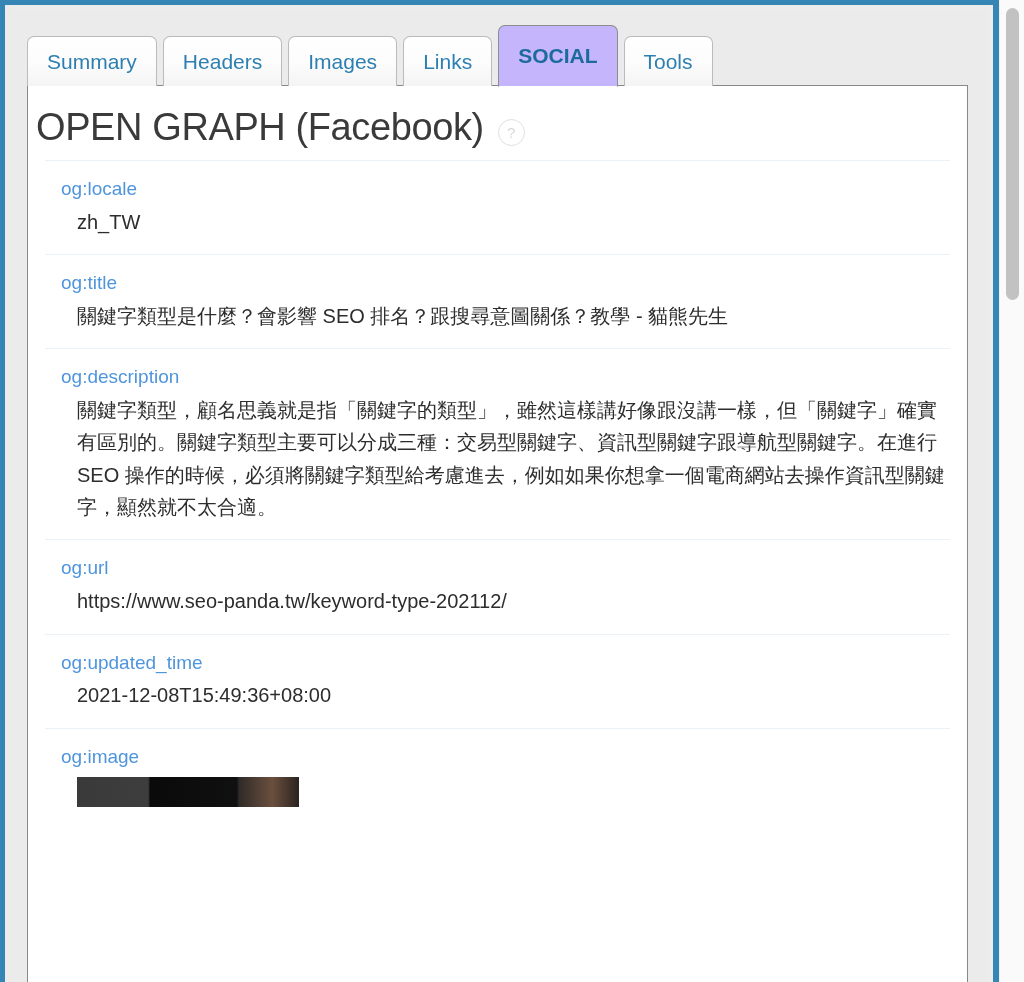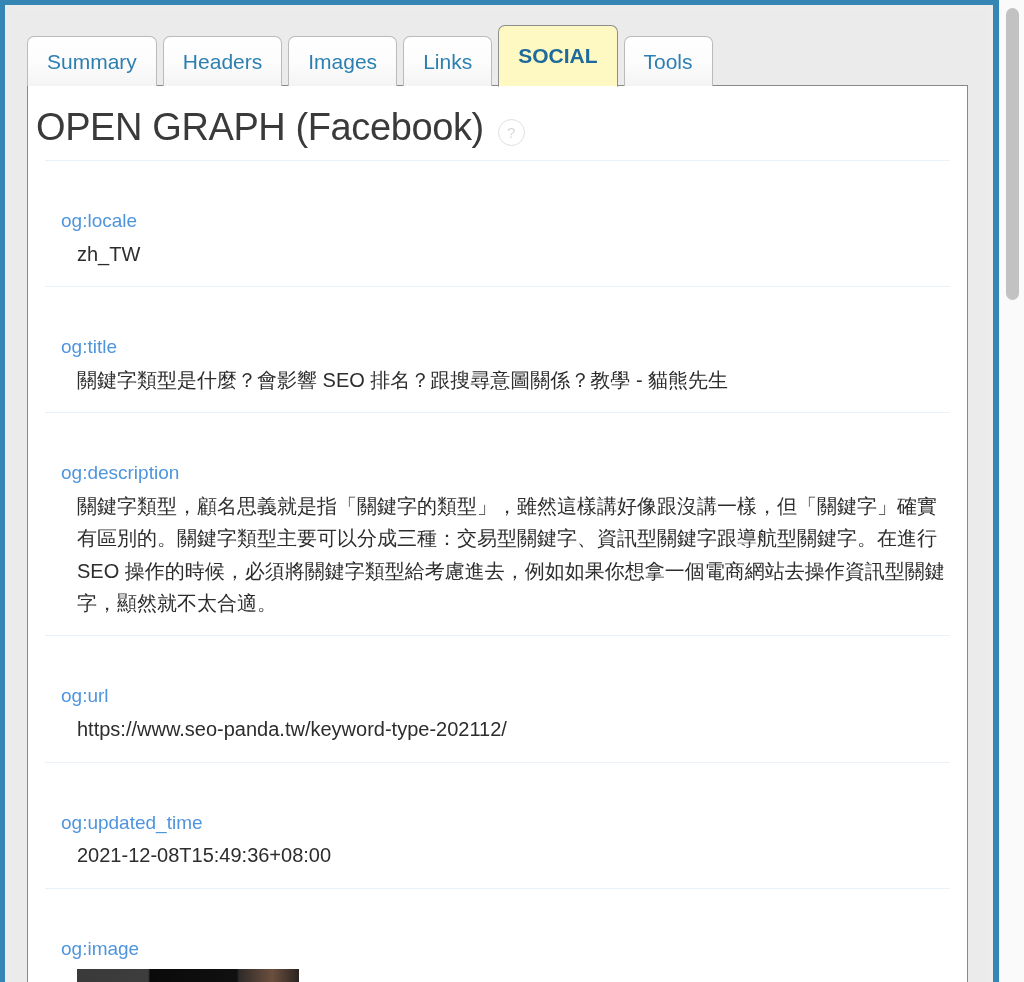--- a/index.html
+++ b/index.html
@@ -95,21 +95,21 @@
     color: #2c7fb0;
     font-size: 21px;
     white-space: nowrap;
     cursor: pointer;
   }
   .tab.active {
     height: 62px;
     margin-bottom: -1px;
     border: 1px solid #8d8d8d;
     border-bottom: 1px solid #ffffff;
-    background: #fef9c3;
+    background: #c4b5fd;
     color: #1c6b9c;
     font-weight: bold;
     z-index: 5;
   }
 
   
   #panel {
     position: absolute;
     left: 27px;
     top: 85px;
@@ -160,21 +160,20 @@
     padding: 16px 0 16px 0;
   }
   .og-row:first-child {
     border-top: 1px solid #eaf1fb;
   }
   .og-key {
     color: #4f95dd;
     font-size: 19px;
     line-height: 1.25;
     padding-left: 16px;
-    margin-top: 32px;
   }
   .og-val {
     color: #2d2d2d;
     font-size: 20px;
     line-height: 1.62;
     padding-left: 32px;
     padding-top: 5px;
     max-width: 880px;
     word-break: break-word;
   }

